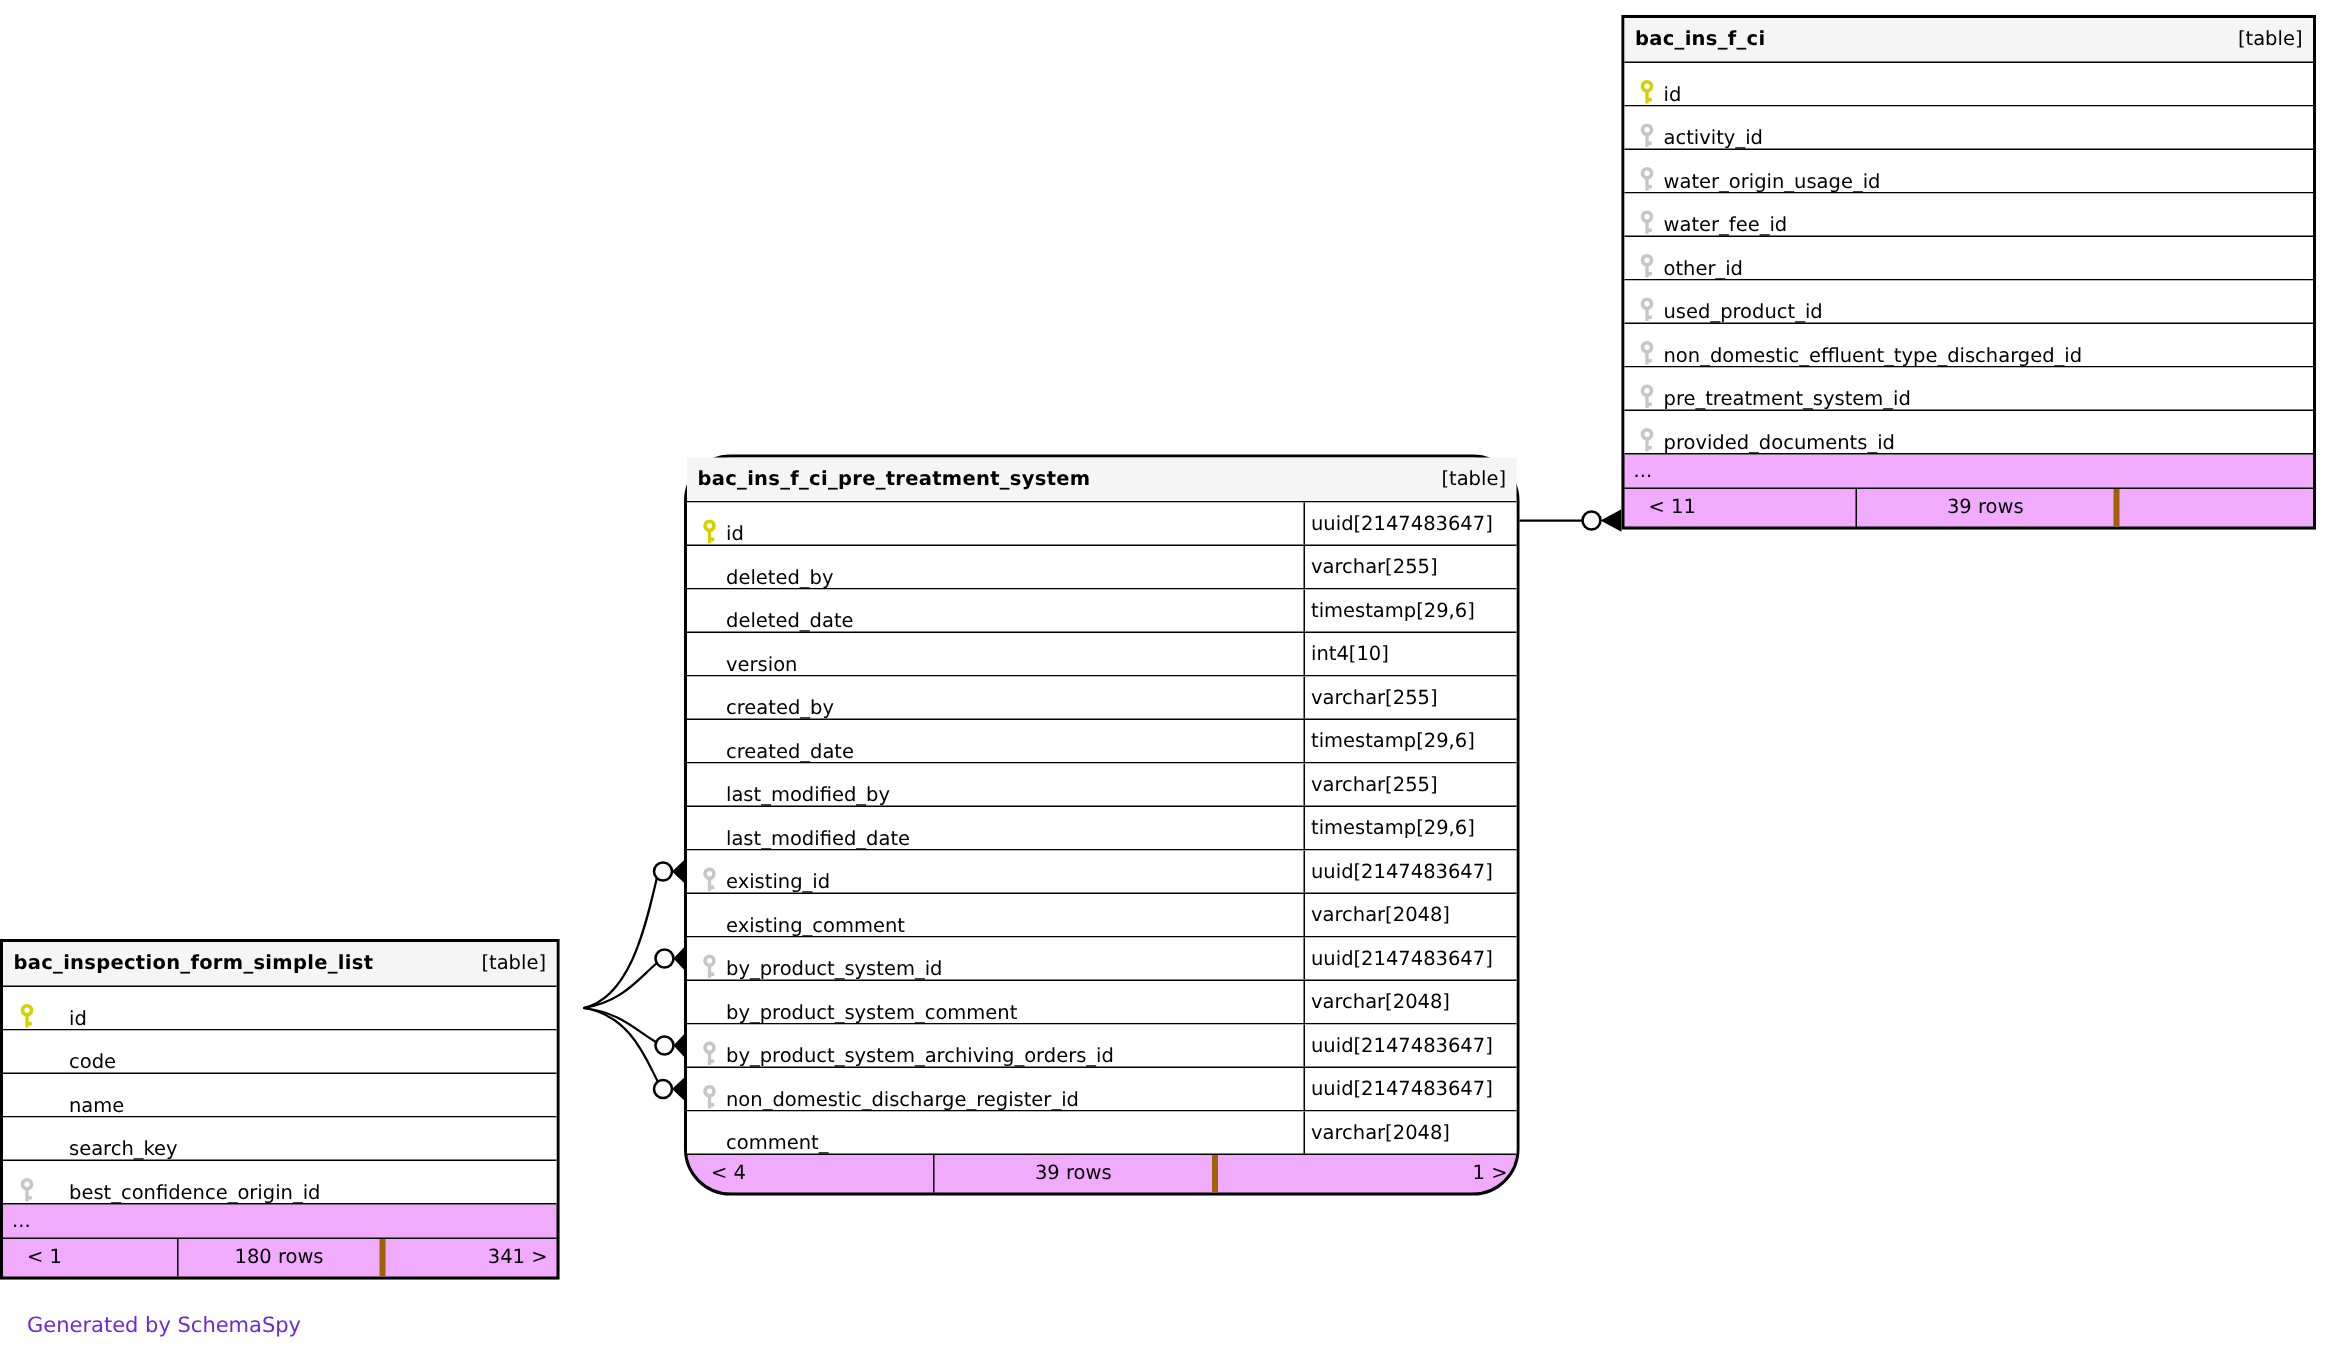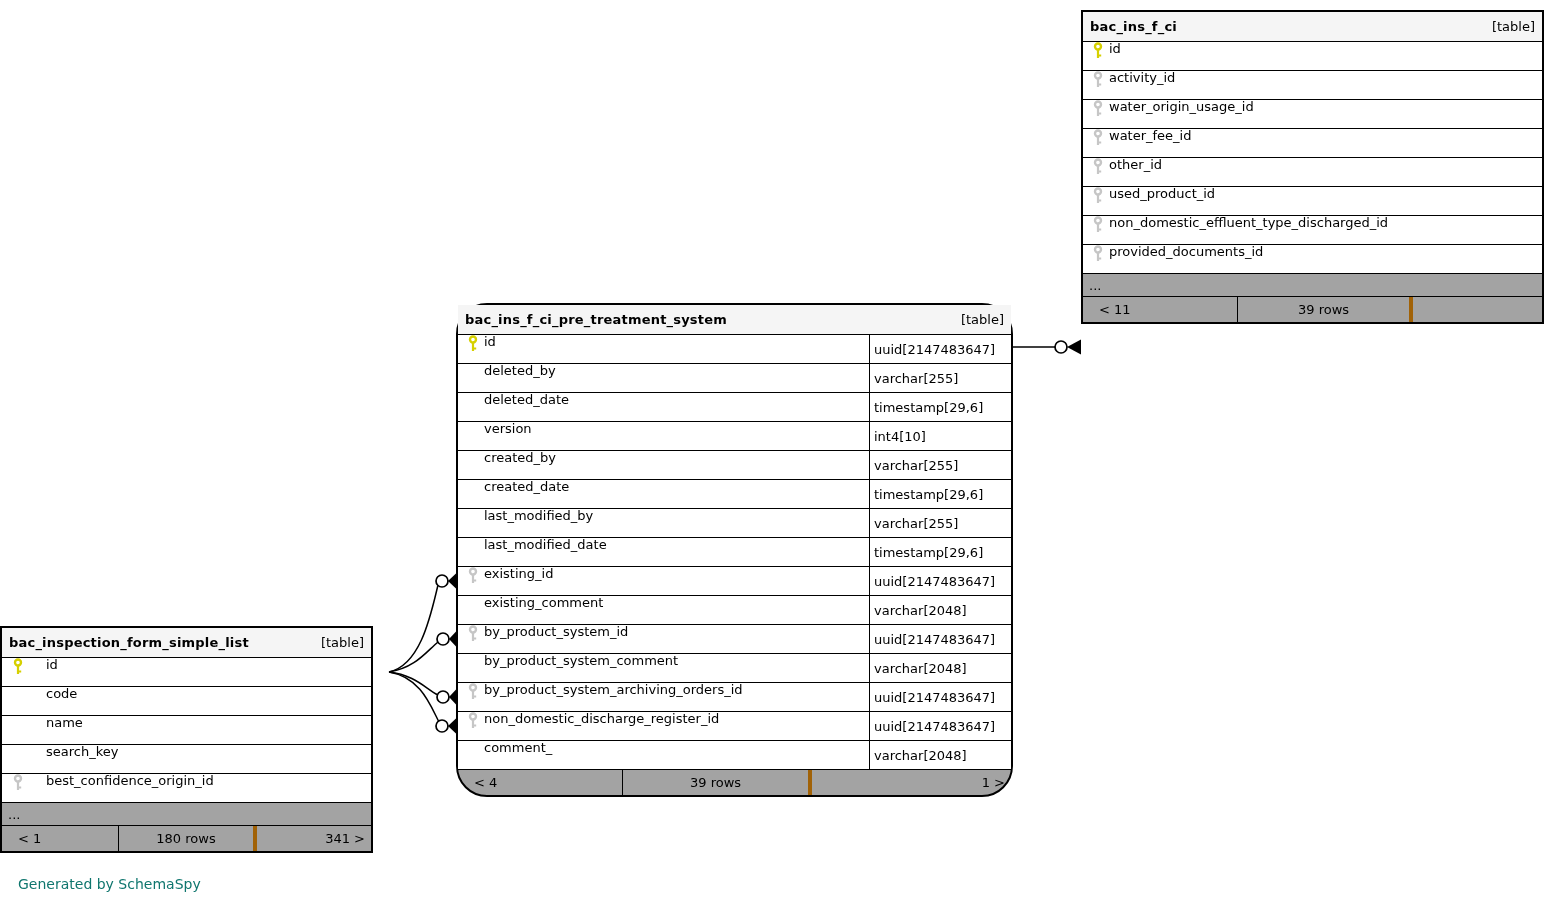--- a/index.html
+++ b/index.html
@@ -9,33 +9,33 @@
     color:#000;
   }
   .canvas{position:absolute;inset:0;}
   
   svg.connectors{position:absolute;left:0;top:0;pointer-events:none;}
   .rel-line{fill:none;stroke:#000;stroke-width:1.5;}
   .rel-circle{fill:#fff;stroke:#000;stroke-width:1.7;}
   .rel-crow{fill:#000;stroke:none;}
   
   .tbl{
-    position:absolute;border:2px solid #000;background:#a3a3a3;
+    position:absolute;border:2px solid #000;background:#f0abfc;
     box-sizing:border-box;font-size:13px;line-height:1;
   }
   .thead{
     box-sizing:border-box;height:30px;background:#f5f5f5;
     border-bottom:1px solid #000;display:flex;align-items:center;
     padding:0 7px;
   }
   .tname{font-weight:bold;letter-spacing:.2px;}
   .ttag{margin-left:auto;font-weight:normal;}
   .trow{
     box-sizing:border-box;height:29px;border-bottom:1px solid #000;
-    display:flex;align-items:flex-start;background:#fff;
+    display:flex;align-items:flex-end;background:#fff;
   }
   .keycell{
     box-sizing:border-box;width:26px;padding-left:10px;flex:0 0 auto;
     display:flex;align-items:center;
   }
   .keycell svg{visibility:hidden;display:block;}
   .keycell.pk svg{visibility:visible;color:#d6d000;}
   .keycell.fk svg{visibility:visible;color:#c6c6c6;}
   .colname{white-space:nowrap;}
   .coltype{
@@ -62,21 +62,21 @@
   #tbl-pre_treatment{left:456px;top:303px;width:557px;border-radius:31px;}
   #tbl-pre_treatment .tfoot .f-left{width:164px;}
   #tbl-pre_treatment .tfoot .f-center{width:190px;}
   #tbl-pre_treatment .tfoot .f-right{flex:1;}
   #tbl-simple_list{left:0;top:626px;width:373px;}
   #tbl-simple_list .keycell{width:44px;padding-left:11px;}
   #tbl-simple_list .tfoot .f-left{width:116px;}
   #tbl-simple_list .tfoot .f-center{width:139px;}
   #tbl-simple_list .tfoot .f-right{flex:1;}
   .credit{
-    position:absolute;left:18px;top:876px;font-size:14px;color:#0f766e;
+    position:absolute;left:18px;top:876px;font-size:14px;color:#6d28d9;
   }
 </style>
 </head>
 <body>
 
 <div class="canvas">
 
   <svg class="connectors" width="1560" height="905">
     <g>
       <path class="rel-line" d="M1013,347 H1056"></path>
@@ -173,20 +173,29 @@
         </span>
       <span class="colname">non_domestic_effluent_type_discharged_id</span>
     </div>
     <div class="trow">
       <span class="keycell fk">
           <svg width="10" height="17" viewBox="0 0 10 17">
             <circle cx="5" cy="4.5" r="3" fill="none" stroke="currentColor" stroke-width="2.4"></circle>
             <path d="M5 7.5 V16 M5 13.5 h3.2" stroke="currentColor" stroke-width="2.2" fill="none"></path>
           </svg>
         </span>
+      <span class="colname">pre_treatment_system_id</span>
+    </div>
+    <div class="trow">
+      <span class="keycell fk">
+          <svg width="10" height="17" viewBox="0 0 10 17">
+            <circle cx="5" cy="4.5" r="3" fill="none" stroke="currentColor" stroke-width="2.4"></circle>
+            <path d="M5 7.5 V16 M5 13.5 h3.2" stroke="currentColor" stroke-width="2.2" fill="none"></path>
+          </svg>
+        </span>
       <span class="colname">provided_documents_id</span>
     </div>
     <div class="tellipsis">...</div>
     <div class="tfoot">
       <span class="f-left">&lt; 11</span>
       <span class="f-center">39 rows</span>
       <span class="f-right"></span>
     </div>
   </div>
 

